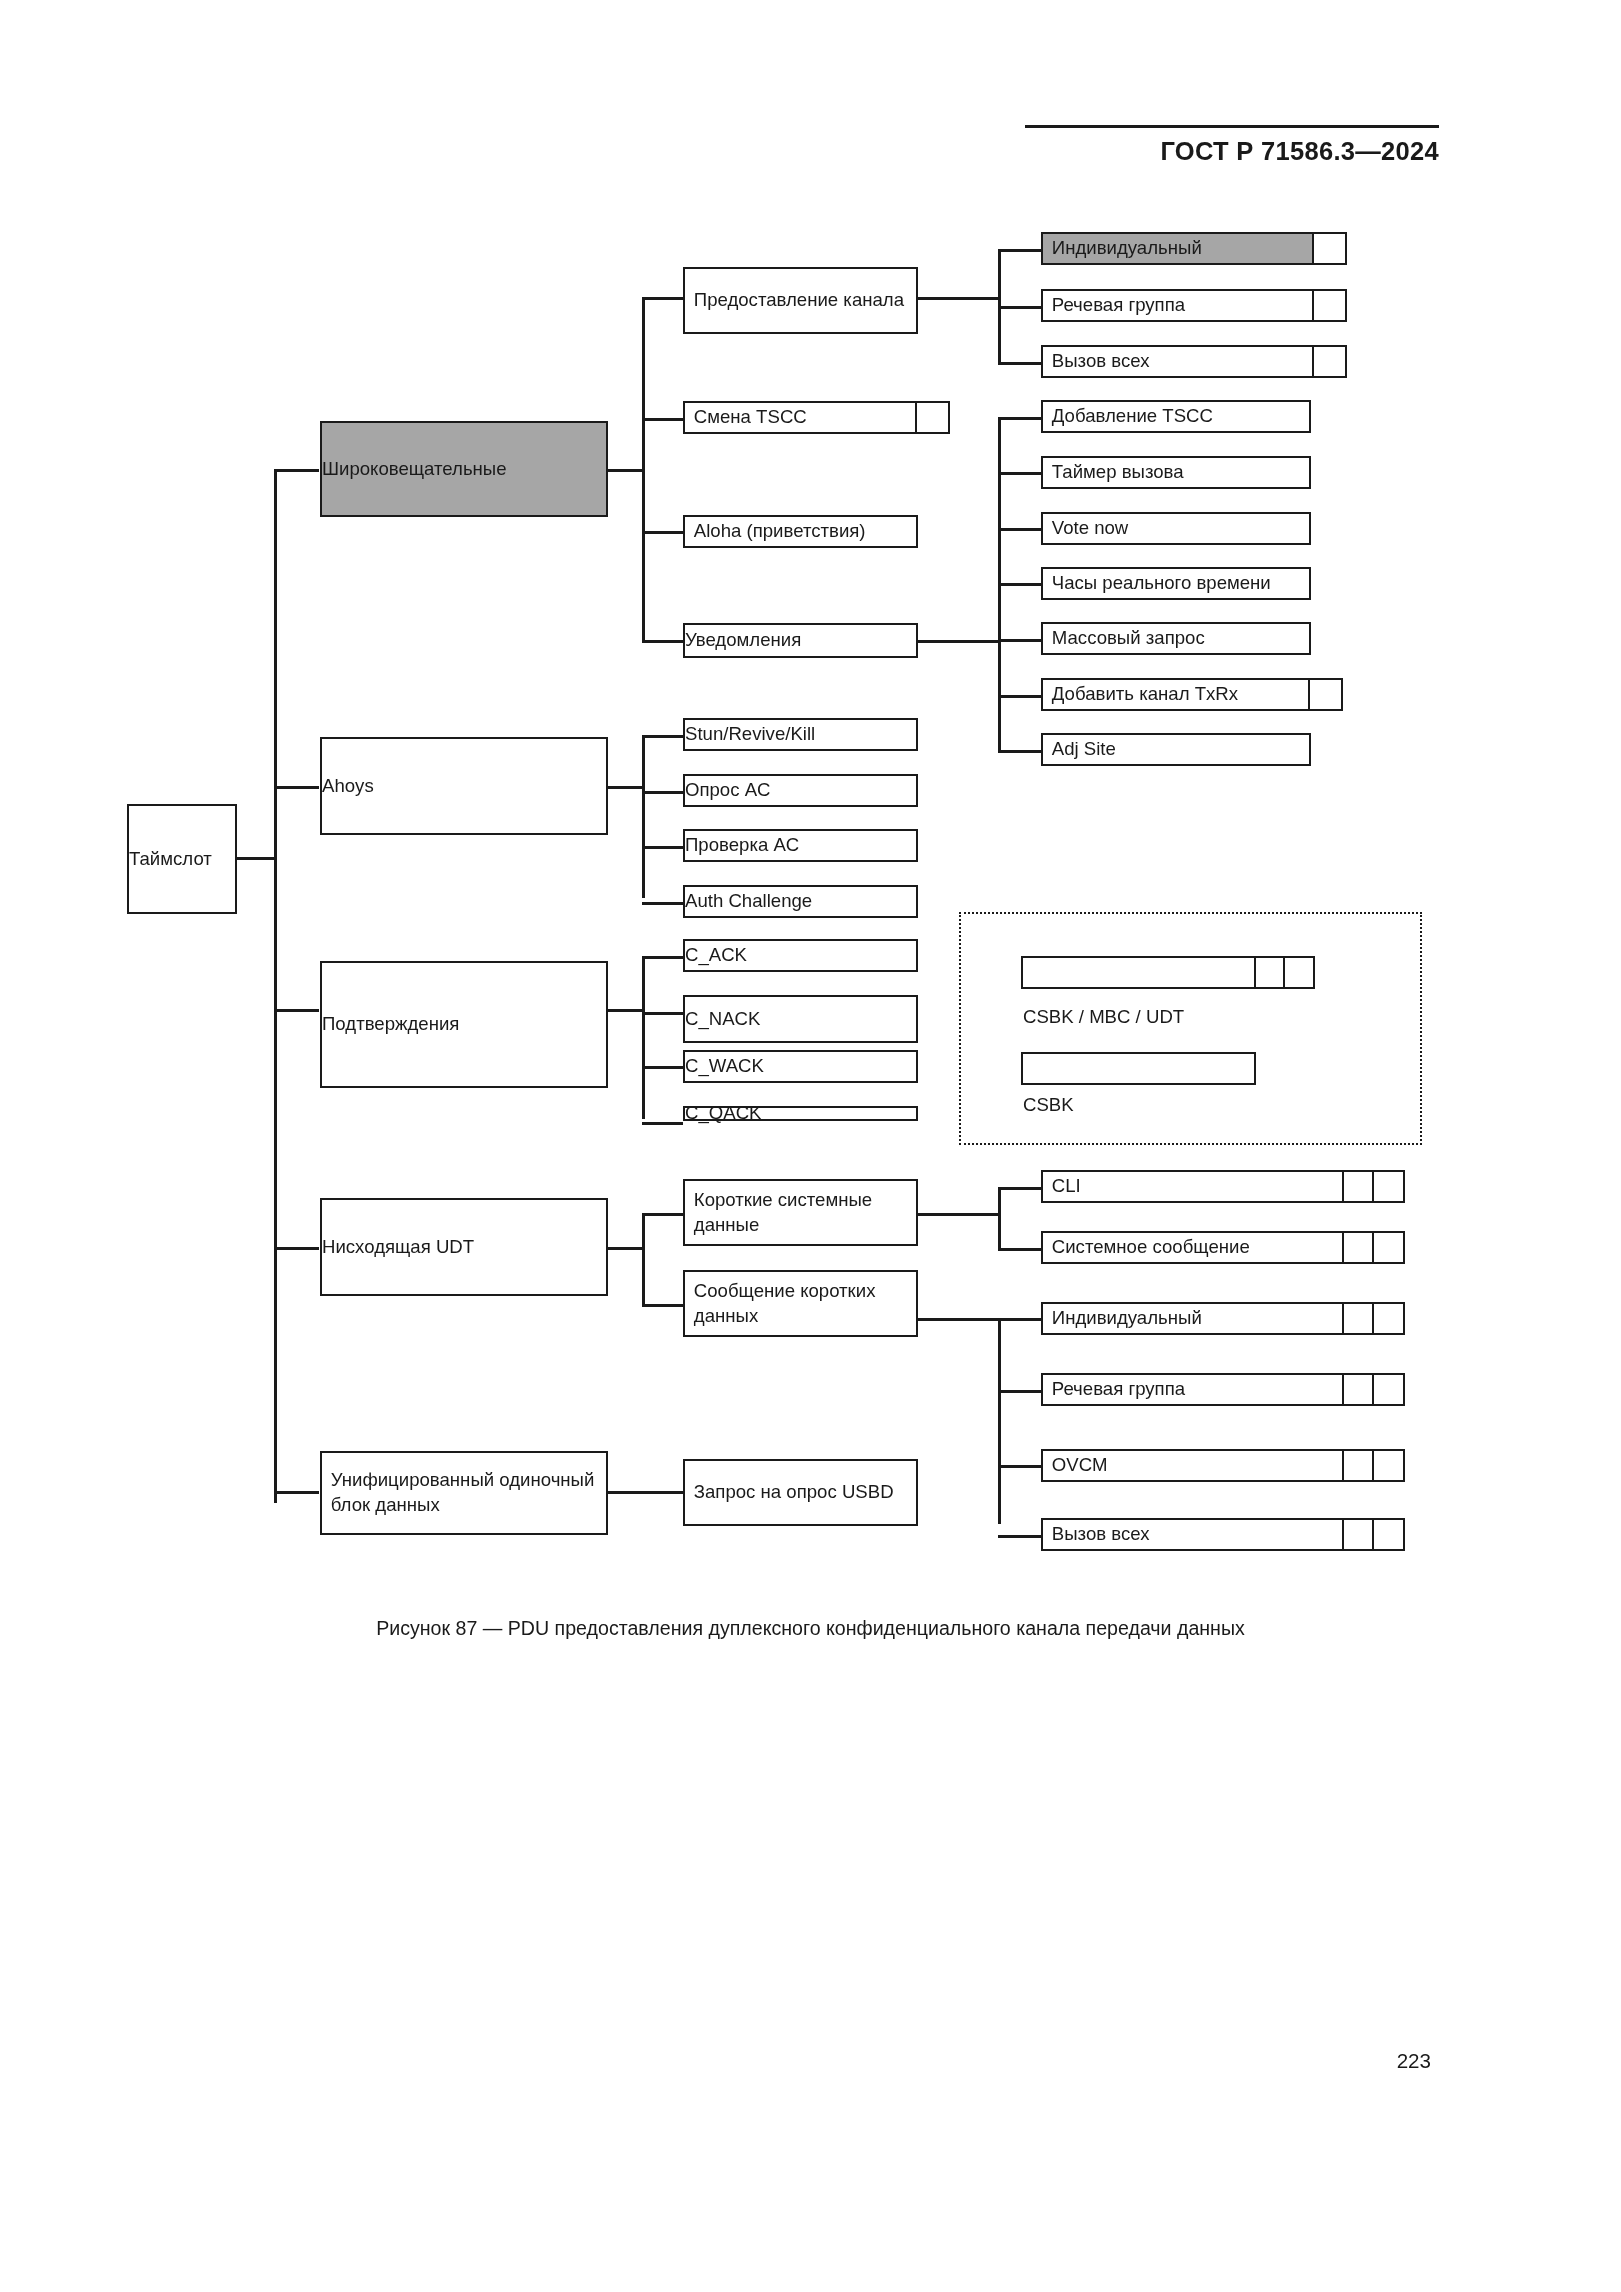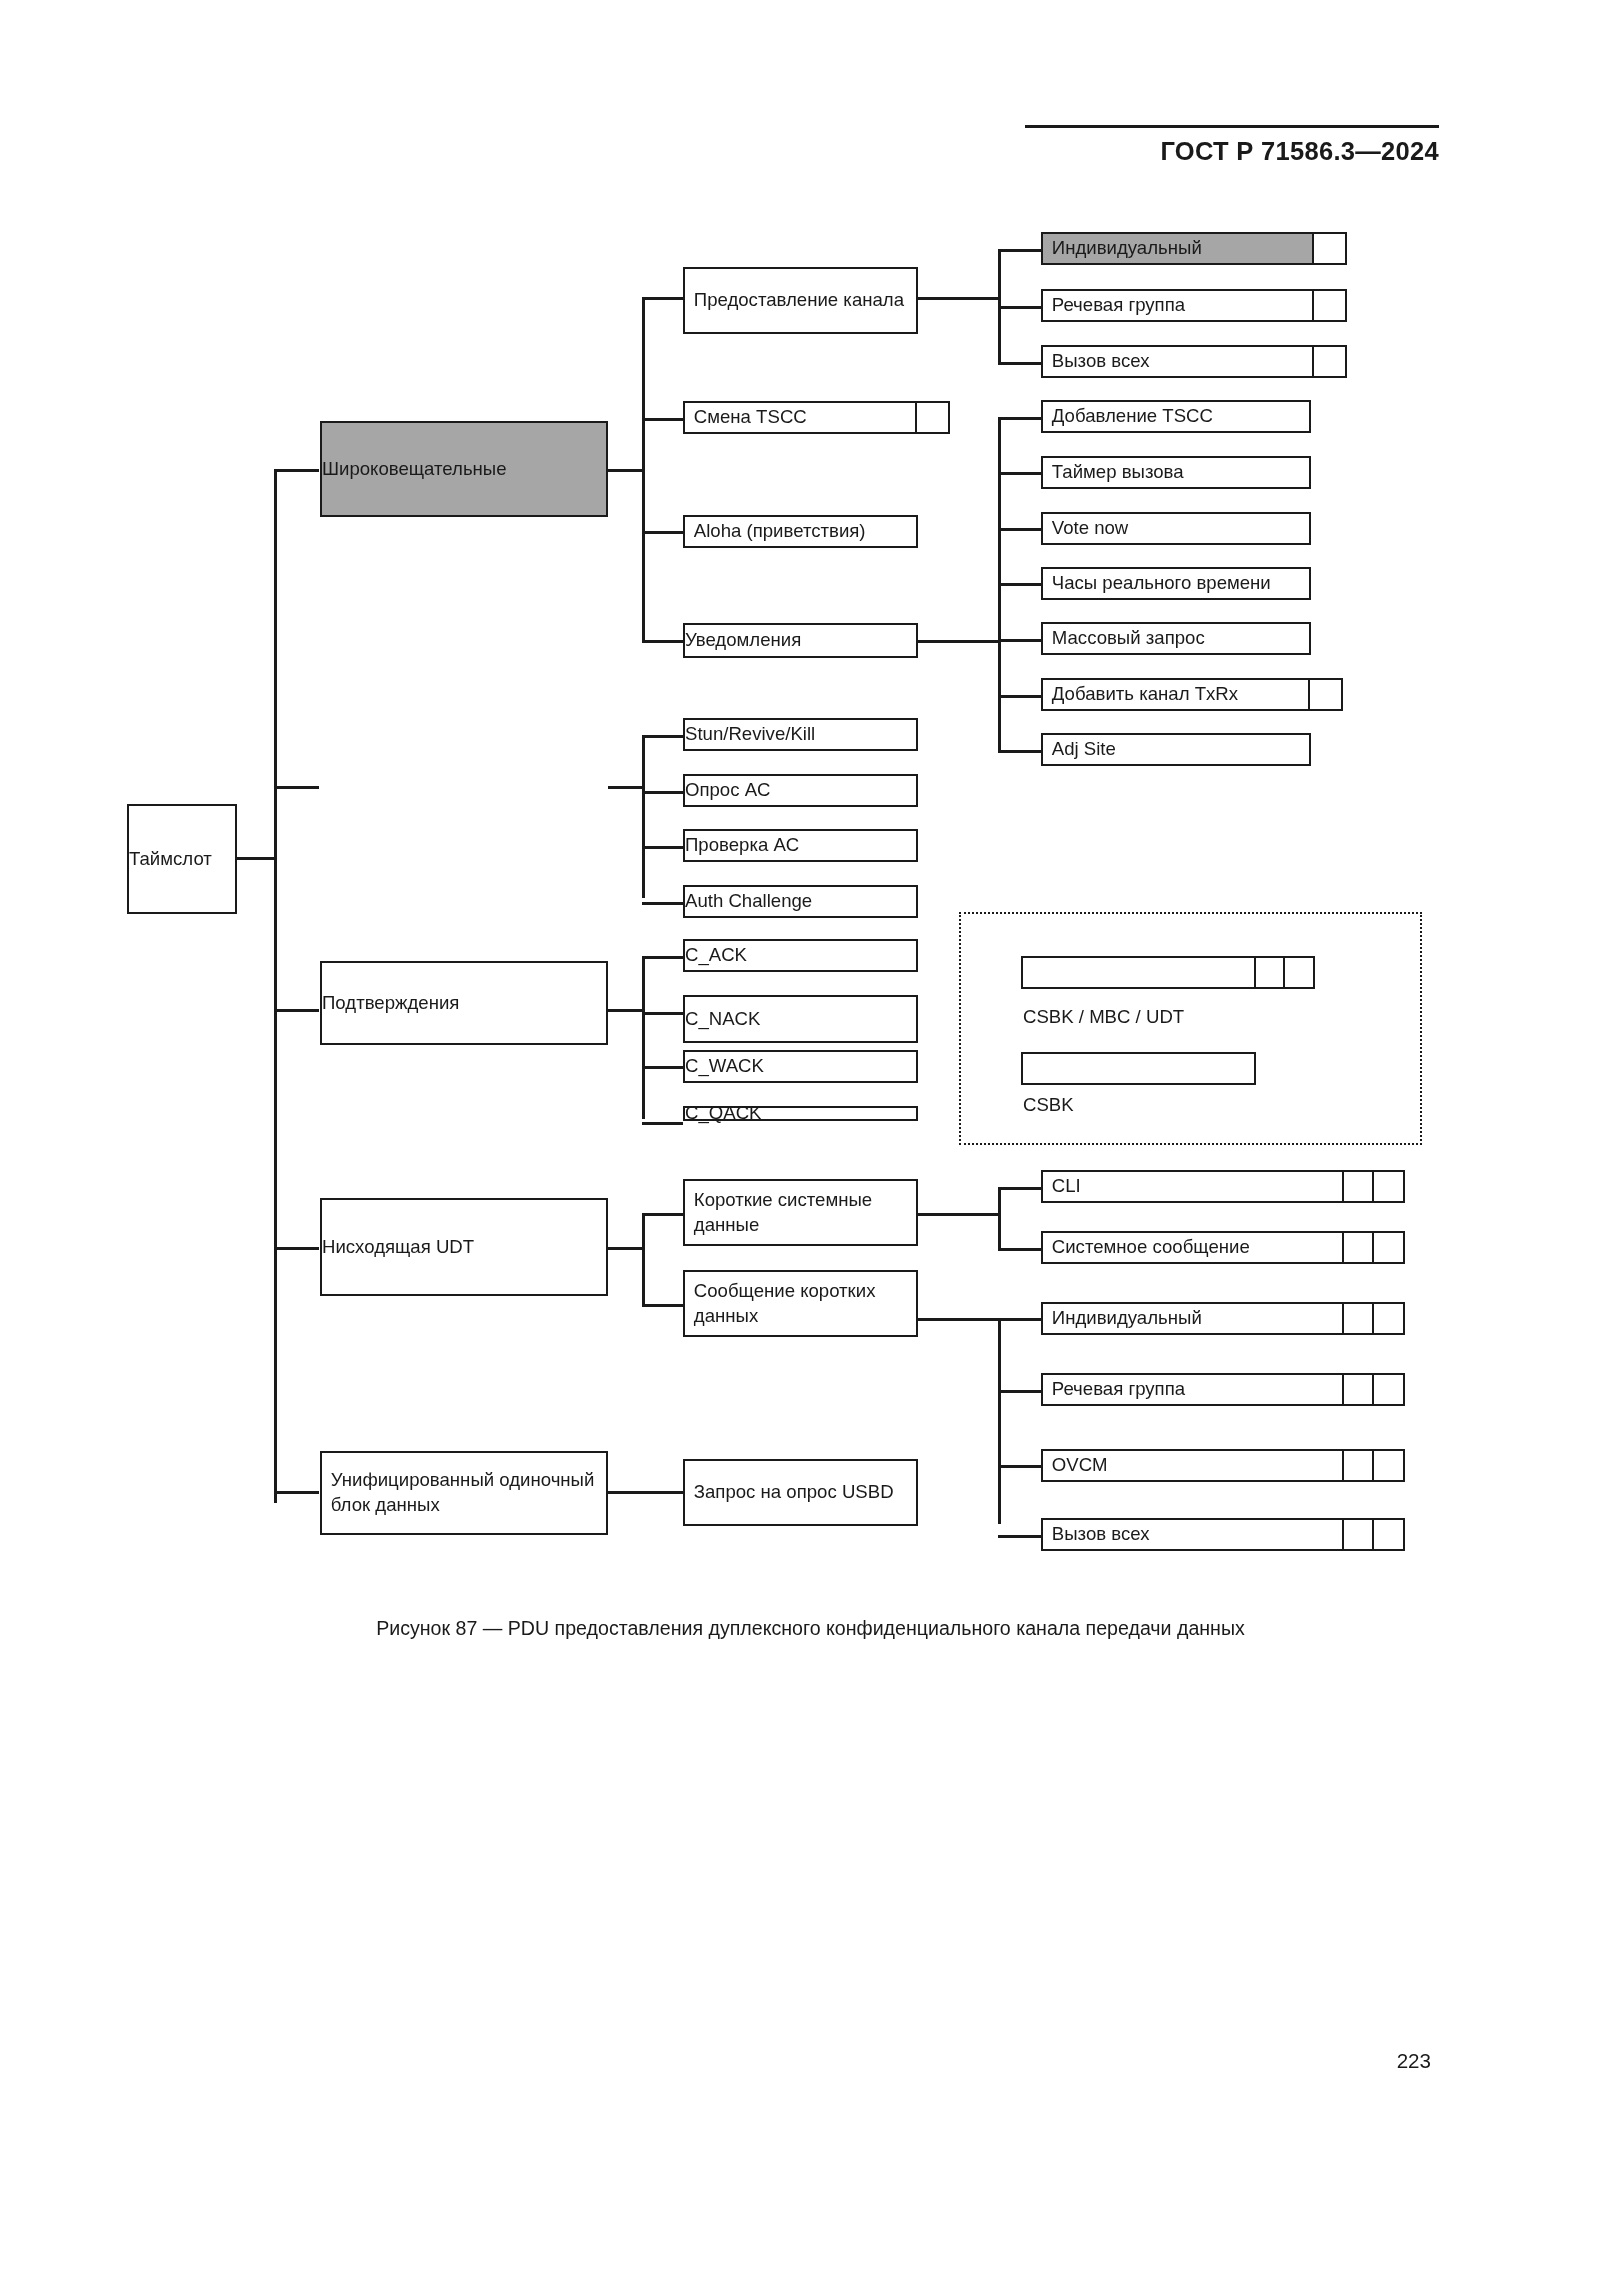--- a/index.html
+++ b/index.html
@@ -220,41 +220,44 @@
       <span class="txt">Массовый запрос</span>
     </div>
     <div class="node left" style="left:1041px; top:678px; width:270px; height:33px;text-align:right;">
       <span class="txt">Добавить канал TxRx</span>
     </div>
     <div class="cell" style="left:1308px; top:678px; width:35px; height:33px;"></div>
     <div class="node left" style="left:1041px; top:733px; width:270px; height:33px;">
       <span class="txt">Adj Site</span>
     </div>
 
+    <div class="node center" style="left:320px; top:737px; width:288px; height:98px;">
+      <span class="txt">Ahoys</span>
+    </div>
     <div class="ln h" style="left:608px; top:786px; width:37px;"></div>
     <div class="ln v" style="left:642px; top:735px; height:163px;"></div>
     <div class="ln h" style="left:642px; top:735px; width:41px;"></div>
     <div class="ln h" style="left:642px; top:791px; width:41px;"></div>
     <div class="ln h" style="left:642px; top:846px; width:41px;"></div>
     <div class="ln h" style="left:642px; top:902px; width:41px;"></div>
 
     <div class="node center" style="left:683px; top:718px; width:235px; height:33px;">
       <span class="txt">Stun/Revive/Kill</span>
     </div>
     <div class="node center" style="left:683px; top:774px; width:235px; height:33px;">
       <span class="txt">Опрос AC</span>
     </div>
     <div class="node center" style="left:683px; top:829px; width:235px; height:33px;">
       <span class="txt">Проверка AC</span>
     </div>
     <div class="node center" style="left:683px; top:885px; width:235px; height:33px;">
       <span class="txt">Auth Challenge</span>
     </div>
 
-    <div class="node center" style="left:320px; top:961px; width:288px; height:84px;">
+    <div class="node center" style="left:320px; top:961px; width:288px; height:127px;">
       <span class="txt">Подтверждения</span>
     </div>
     <div class="ln h" style="left:608px; top:1009px; width:37px;"></div>
     <div class="ln v" style="left:642px; top:956px; height:163px;"></div>
     <div class="ln h" style="left:642px; top:956px; width:41px;"></div>
     <div class="ln h" style="left:642px; top:1012px; width:41px;"></div>
     <div class="ln h" style="left:642px; top:1066px; width:41px;"></div>
     <div class="ln h" style="left:642px; top:1122px; width:41px;"></div>
 
     <div class="node center" style="left:683px; top:939px; width:235px; height:33px;">

